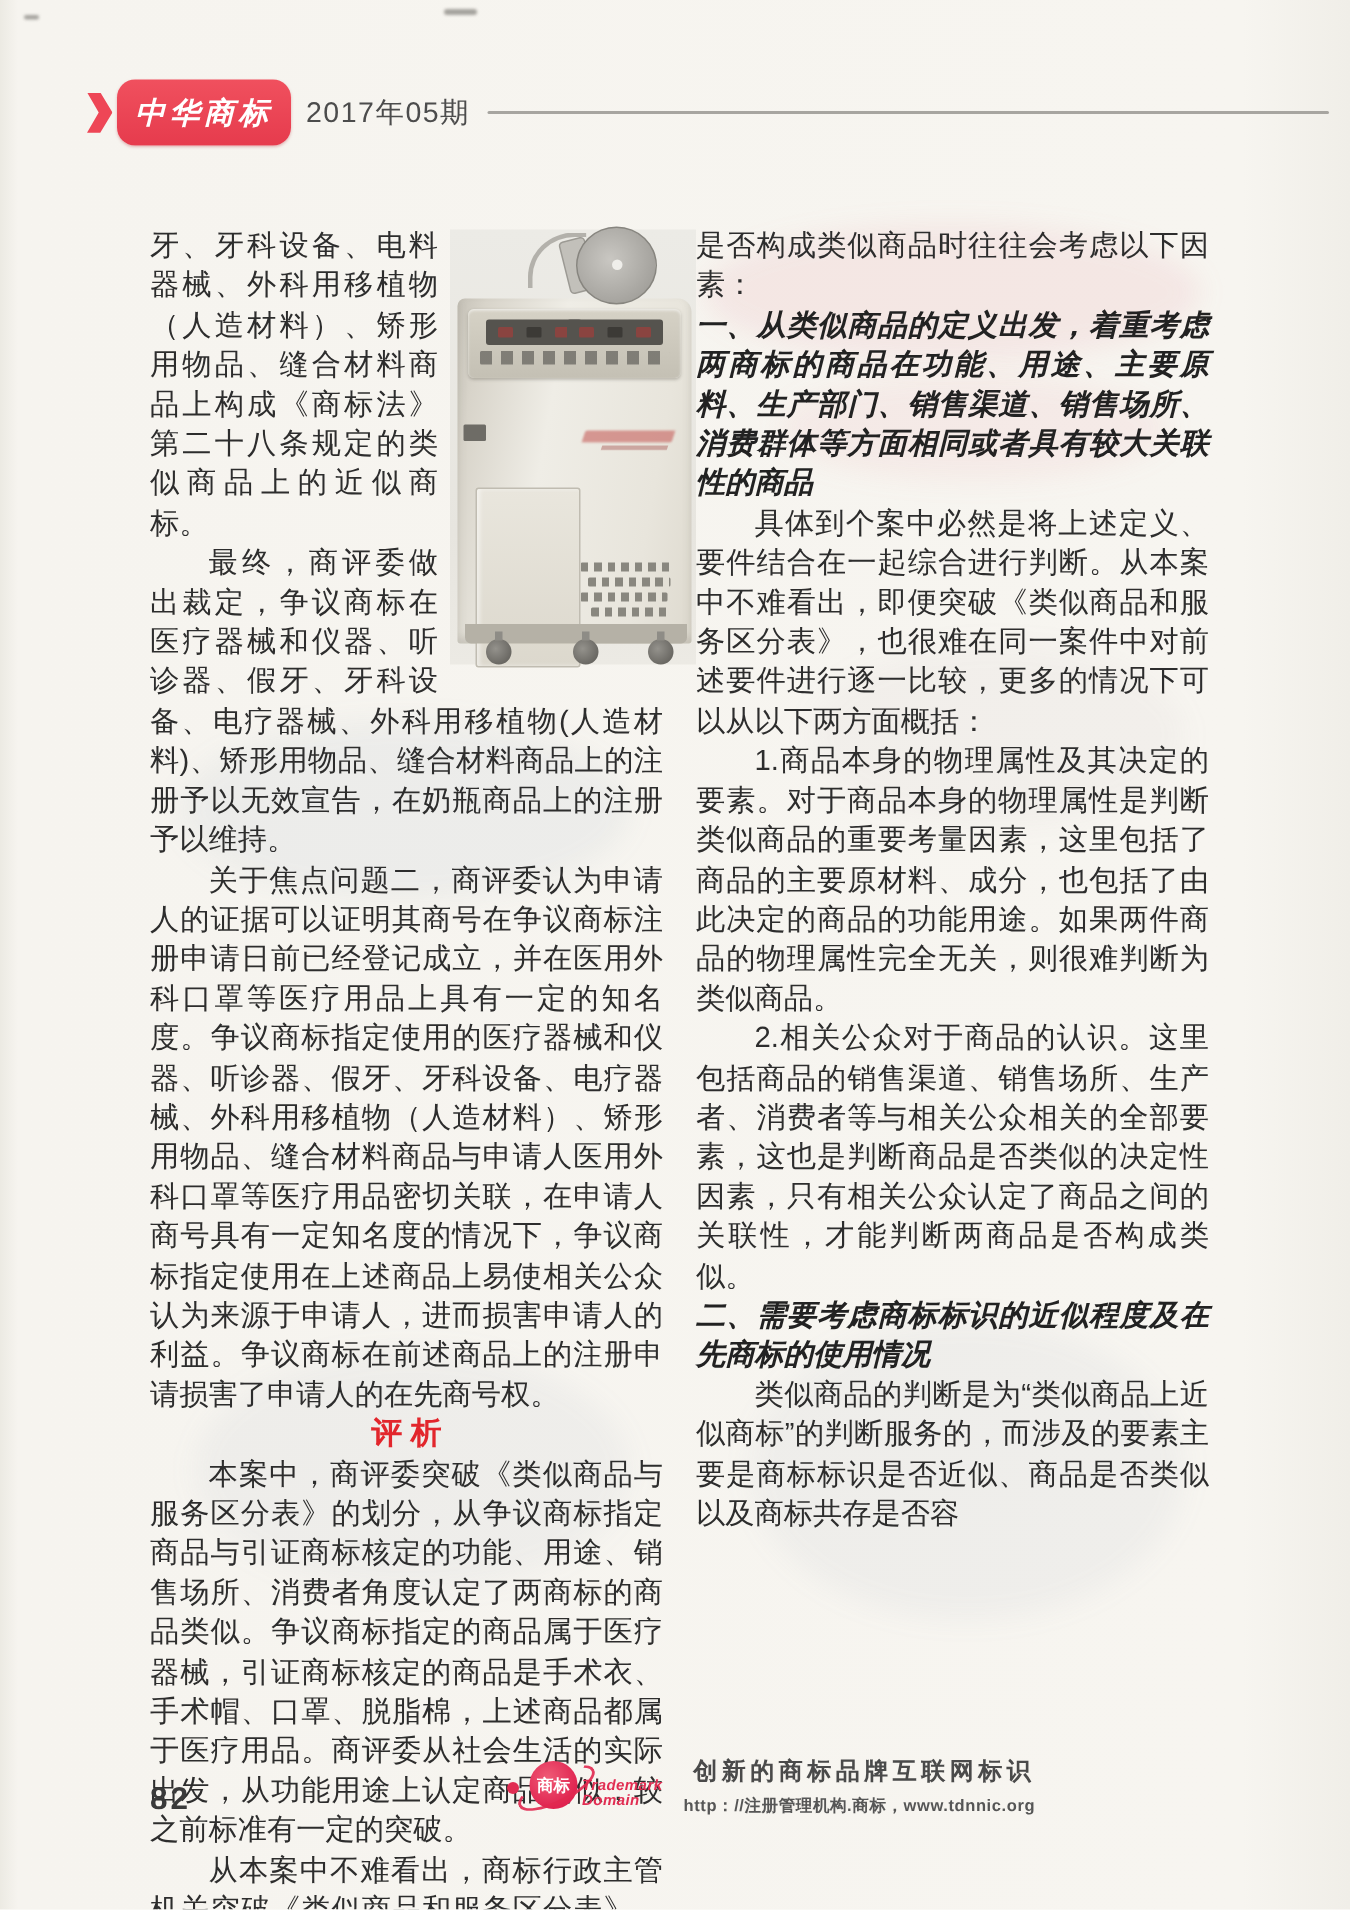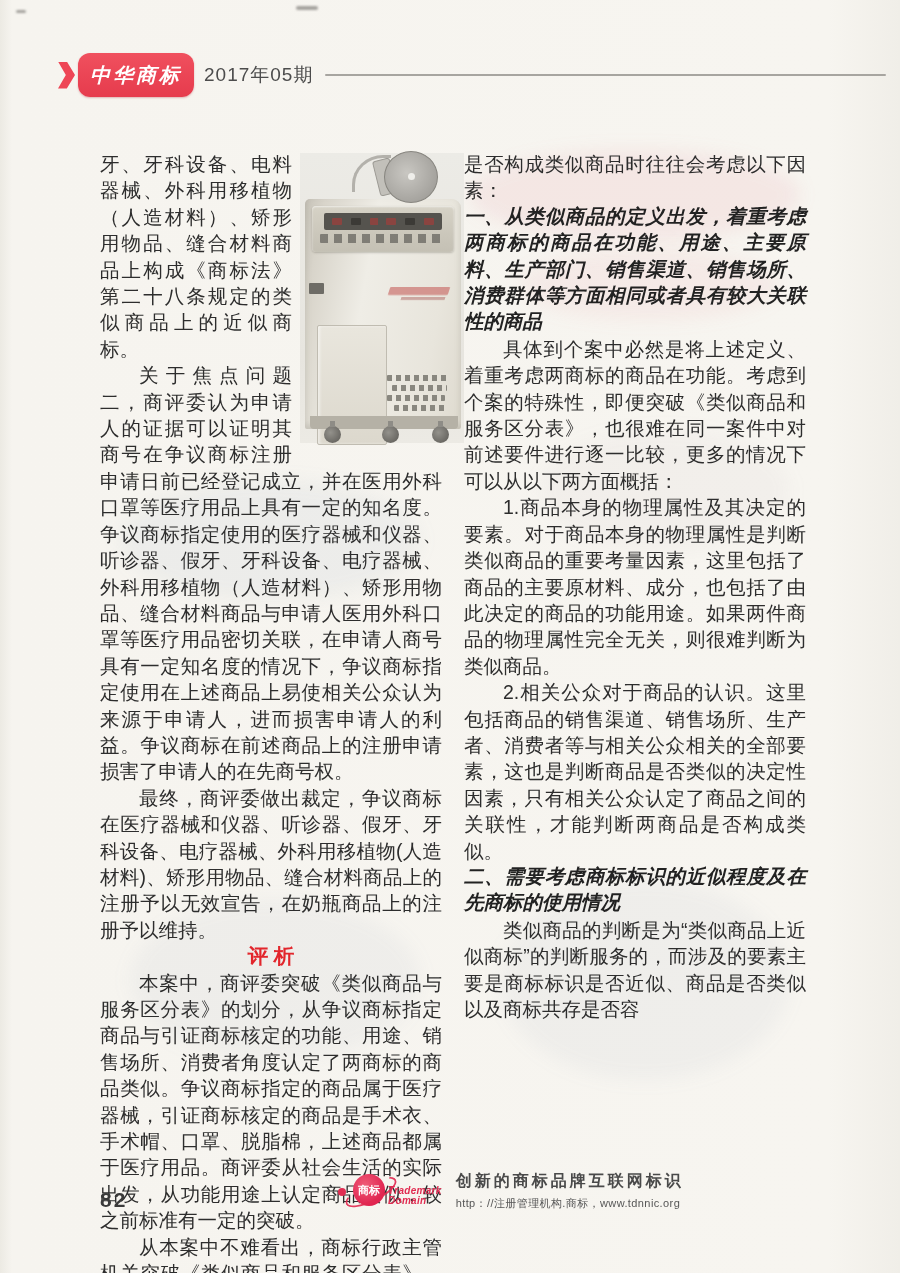--- a/index.html
+++ b/index.html
@@ -79,21 +79,21 @@
                  background:radial-gradient(circle at 38% 34%,#ef5a76,#e02450 70%);
                  display:flex;align-items:center;justify-content:center;color:#fff;
                  font-size:11px;font-weight:bold;letter-spacing:0;}
   .planet .orbit{position:absolute;left:-7px;top:10px;width:52px;height:16px;border:2px solid #e1295055;
                  border-color:#e12950;border-radius:50%;transform:rotate(-26deg);
                  border-top-color:transparent;opacity:.9;}
   .brand{margin:20px 0 0 2px;color:#e12d52;font-style:italic;font-weight:bold;
          font-size:10px;line-height:10px;letter-spacing:.3px;}
   .fl-text{margin-left:14px;}
   .tagline{font-size:16px;font-weight:bold;color:#4a4a4a;letter-spacing:3px;margin-top:5px;text-align:right;}
-  .urlline{font-size:11px;font-weight:normal;color:#565656;letter-spacing:.4px;margin-top:4px;}
+  .urlline{font-size:11px;font-weight:bold;color:#565656;letter-spacing:.4px;margin-top:4px;}
 </style>
 </head>
 <body>
 
 <div class="page">
 
   <div class="blob" style="left:470px;top:150px;width:330px;height:90px;background:rgba(226,110,130,.10);"></div>
   <div class="blob" style="left:520px;top:250px;width:260px;height:70px;background:rgba(226,110,130,.08);"></div>
   <div class="blob" style="left:120px;top:480px;width:300px;height:120px;background:rgba(120,140,170,.07);"></div>
   <div class="blob" style="left:130px;top:900px;width:290px;height:160px;background:rgba(120,140,170,.06);"></div>
@@ -146,31 +146,31 @@
               <i></i>
             </div>
         </div>
         <div class="base"></div>
         <div class="caster" style="left:24px;"></div>
         <div class="caster" style="left:82px;"></div>
         <div class="caster" style="left:132px;"></div>
       </div>
 
       <p>牙、牙科设备、电料器械、外科用移植物（人造材料）、矫形用物品、缝合材料商品上构成《商标法》第二十八条规定的类似商品上的近似商标。</p>
+      <p class="ind">最终，商评委做出裁定，争议商标在医疗器械和仪器、听诊器、假牙、牙科设备、电疗器械、外科用移植物(人造材料)、矫形用物品、缝合材料商品上的注册予以无效宣告，在奶瓶商品上的注册予以维持。</p>
       <p class="ind">关于焦点问题二，商评委认为申请人的证据可以证明其商号在争议商标注册申请日前已经登记成立，并在医用外科口罩等医疗用品上具有一定的知名度。争议商标指定使用的医疗器械和仪器、听诊器、假牙、牙科设备、电疗器械、外科用移植物（人造材料）、矫形用物品、缝合材料商品与申请人医用外科口罩等医疗用品密切关联，在申请人商号具有一定知名度的情况下，争议商标指定使用在上述商品上易使相关公众认为来源于申请人，进而损害申请人的利益。争议商标在前述商品上的注册申请损害了申请人的在先商号权。</p>
-      <p class="ind">最终，商评委做出裁定，争议商标在医疗器械和仪器、听诊器、假牙、牙科设备、电疗器械、外科用移植物(人造材料)、矫形用物品、缝合材料商品上的注册予以无效宣告，在奶瓶商品上的注册予以维持。</p>
       <p class="analysis">评 析</p>
       <p class="ind">本案中，商评委突破《类似商品与服务区分表》的划分，从争议商标指定商品与引证商标核定的功能、用途、销售场所、消费者角度认定了两商标的商品类似。争议商标指定的商品属于医疗器械，引证商标核定的商品是手术衣、手术帽、口罩、脱脂棉，上述商品都属于医疗用品。商评委从社会生活的实际出发，从功能用途上认定商品类似，较之前标准有一定的突破。</p>
       <p class="ind">从本案中不难看出，商标行政主管机关突破《类似商品和服务区分表》，认定两商标的商品</p>
     </div>
 
     <div class="col">
       <p>是否构成类似商品时往往会考虑以下因素：</p>
       <p class="kaiti">一、从类似商品的定义出发，着重考虑两商标的商品在功能、用途、主要原料、生产部门、销售渠道、销售场所、消费群体等方面相同或者具有较大关联性的商品</p>
-      <p class="ind">具体到个案中必然是将上述定义、着重考虑两商标的商品在功能。考虑到个案的特殊性，即便突破《类似商品和服务区分表》，也很难在同一案件中对前述要件进行逐一比较，更多的情况下可以从以下两方面概括：</p>
+      <p class="ind">具体到个案中必然是将上述定义、要件结合在一起综合进行判断。从本案中不难看出，即便突破《类似商品和服务区分表》，也很难在同一案件中对前述要件进行逐一比较，更多的情况下可以从以下两方面概括：</p>
       <p class="ind">1.商品本身的物理属性及其决定的要素。对于商品本身的物理属性是判断类似商品的重要考量因素，这里包括了商品的主要原材料、成分，也包括了由此决定的商品的功能用途。如果两件商品的物理属性完全无关，则很难判断为类似商品。</p>
       <p class="ind">2.相关公众对于商品的认识。这里包括商品的销售渠道、销售场所、生产者、消费者等与相关公众相关的全部要素，这也是判断商品是否类似的决定性因素，只有相关公众认定了商品之间的关联性，才能判断两商品是否构成类似。</p>
       <p class="kaiti">二、需要考虑商标标识的近似程度及在先商标的使用情况</p>
       <p class="ind">类似商品的判断是为“类似商品上近似商标”的判断服务的，而涉及的要素主要是商标标识是否近似、商品是否类似以及商标共存是否容</p>
     </div>
   </div>
 
   <div class="pagenum">82</div>
 
   <div class="footer-logo">

